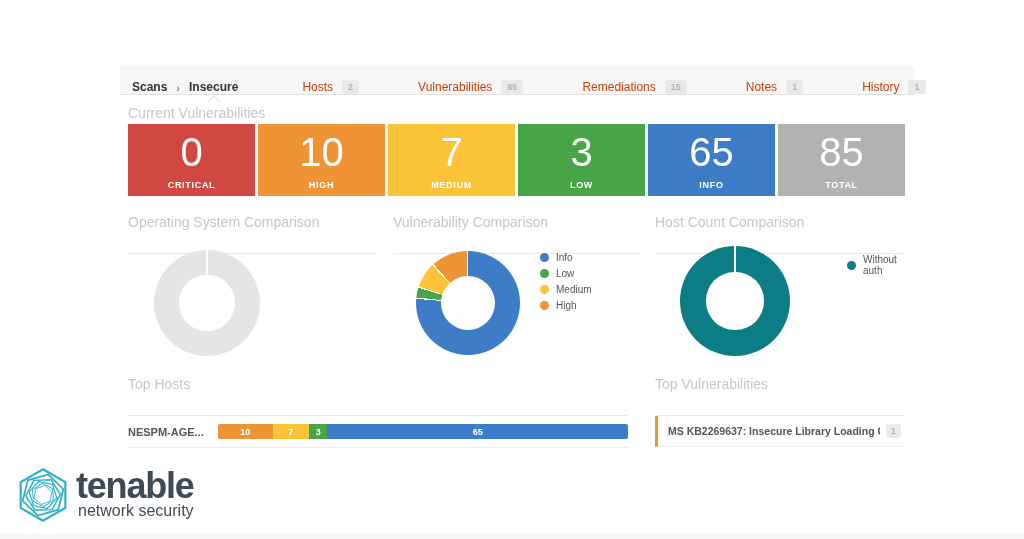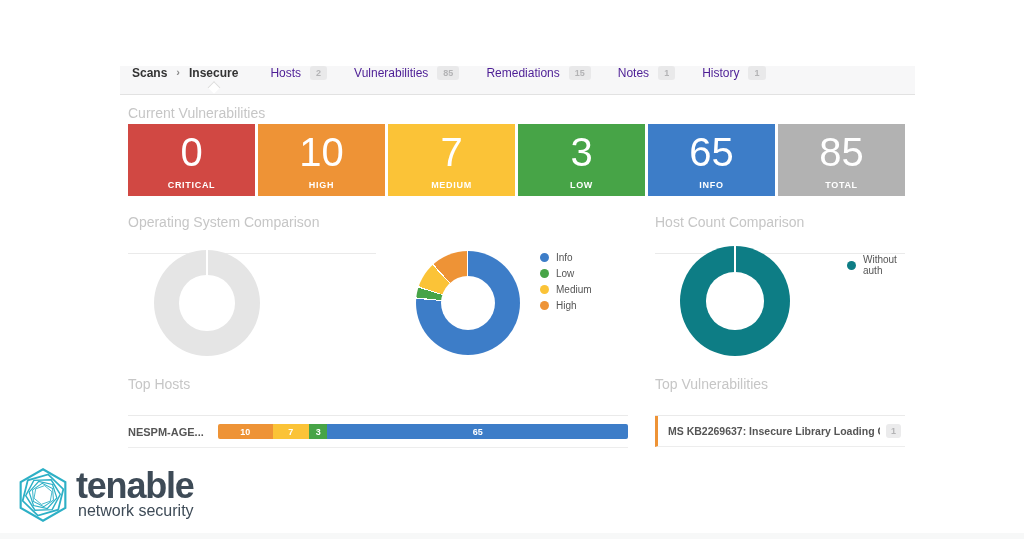--- a/index.html
+++ b/index.html
@@ -1,28 +1,28 @@
 <!DOCTYPE html>
 <html><head>
 <meta charset="utf-8">
 <style>
   html,body{margin:0;padding:0;background:#fff;}
   #canvas{position:relative;width:1024px;height:539px;background:#ffffff;overflow:hidden;
           font-family:"Liberation Sans",sans-serif;}
 
   
   .nav{position:absolute;left:120px;top:66px;width:795px;height:29px;background:#f7f7f8;
-       border-bottom:1px solid #e2e2e2;display:flex;align-items:flex-start;padding:0 12px;
+       border-bottom:1px solid #e2e2e2;display:flex;align-items:flex-end;padding:0 12px;
        box-sizing:border-box;font-size:12px;}
   .crumb{color:#333;font-weight:bold;margin-right:9px;}
   .sep{color:#8a8a8a;margin-right:9px;font-size:11px;font-weight:bold;}
   .navactive{color:#333;font-weight:bold;margin-right:32px;position:relative;}
   .caret{position:absolute;left:50%;bottom:-12px;width:8px;height:8px;background:#fff;
          border-left:1px solid #ddd;border-top:1px solid #ddd;transform:translateX(-50%) rotate(45deg);}
-  .navlink{color:#4c1d95;margin-right:9px;text-decoration:none;}
+  .navlink{color:#c2410c;margin-right:9px;text-decoration:none;margin-left:32px;}
   .badge{background:#e9e9ea;color:#b3b3b5;font-size:9px;font-weight:bold;border-radius:3px;
          padding:2px 6px;margin-right:27px;}
 
   
   .h-plain{position:absolute;font-size:14px;color:#c6c6c6;font-weight:normal;}
   .sect{position:absolute;}
   .sect-title{font-size:14px;color:#c6c6c6;font-weight:normal;padding-bottom:23px;
               border-bottom:1px solid #eaeaea;}
 
   
@@ -126,20 +126,21 @@
 
   <div class="sect" style="left:128px;top:214px;width:248px;height:155px;">
     <div class="sect-title">Operating System Comparison</div>
     <div class="donut d-os">
       <div class="notch"></div>
       <div class="hole"></div>
     </div>
   </div>
 
   <div class="sect" style="left:393px;top:214px;width:248px;height:155px;">
+    <div class="sect-title">Vulnerability Comparison</div>
     <div class="donut d-vc">
       <div class="hole"></div>
     </div>
     <div class="legend" style="left:147px;top:38px;">
       <div class="leg-item">
         <span class="leg-dot" style="background:#3d7dc8;"></span>
         <span>Info</span>
       </div>
       <div class="leg-item">
         <span class="leg-dot" style="background:#47a447;"></span>

